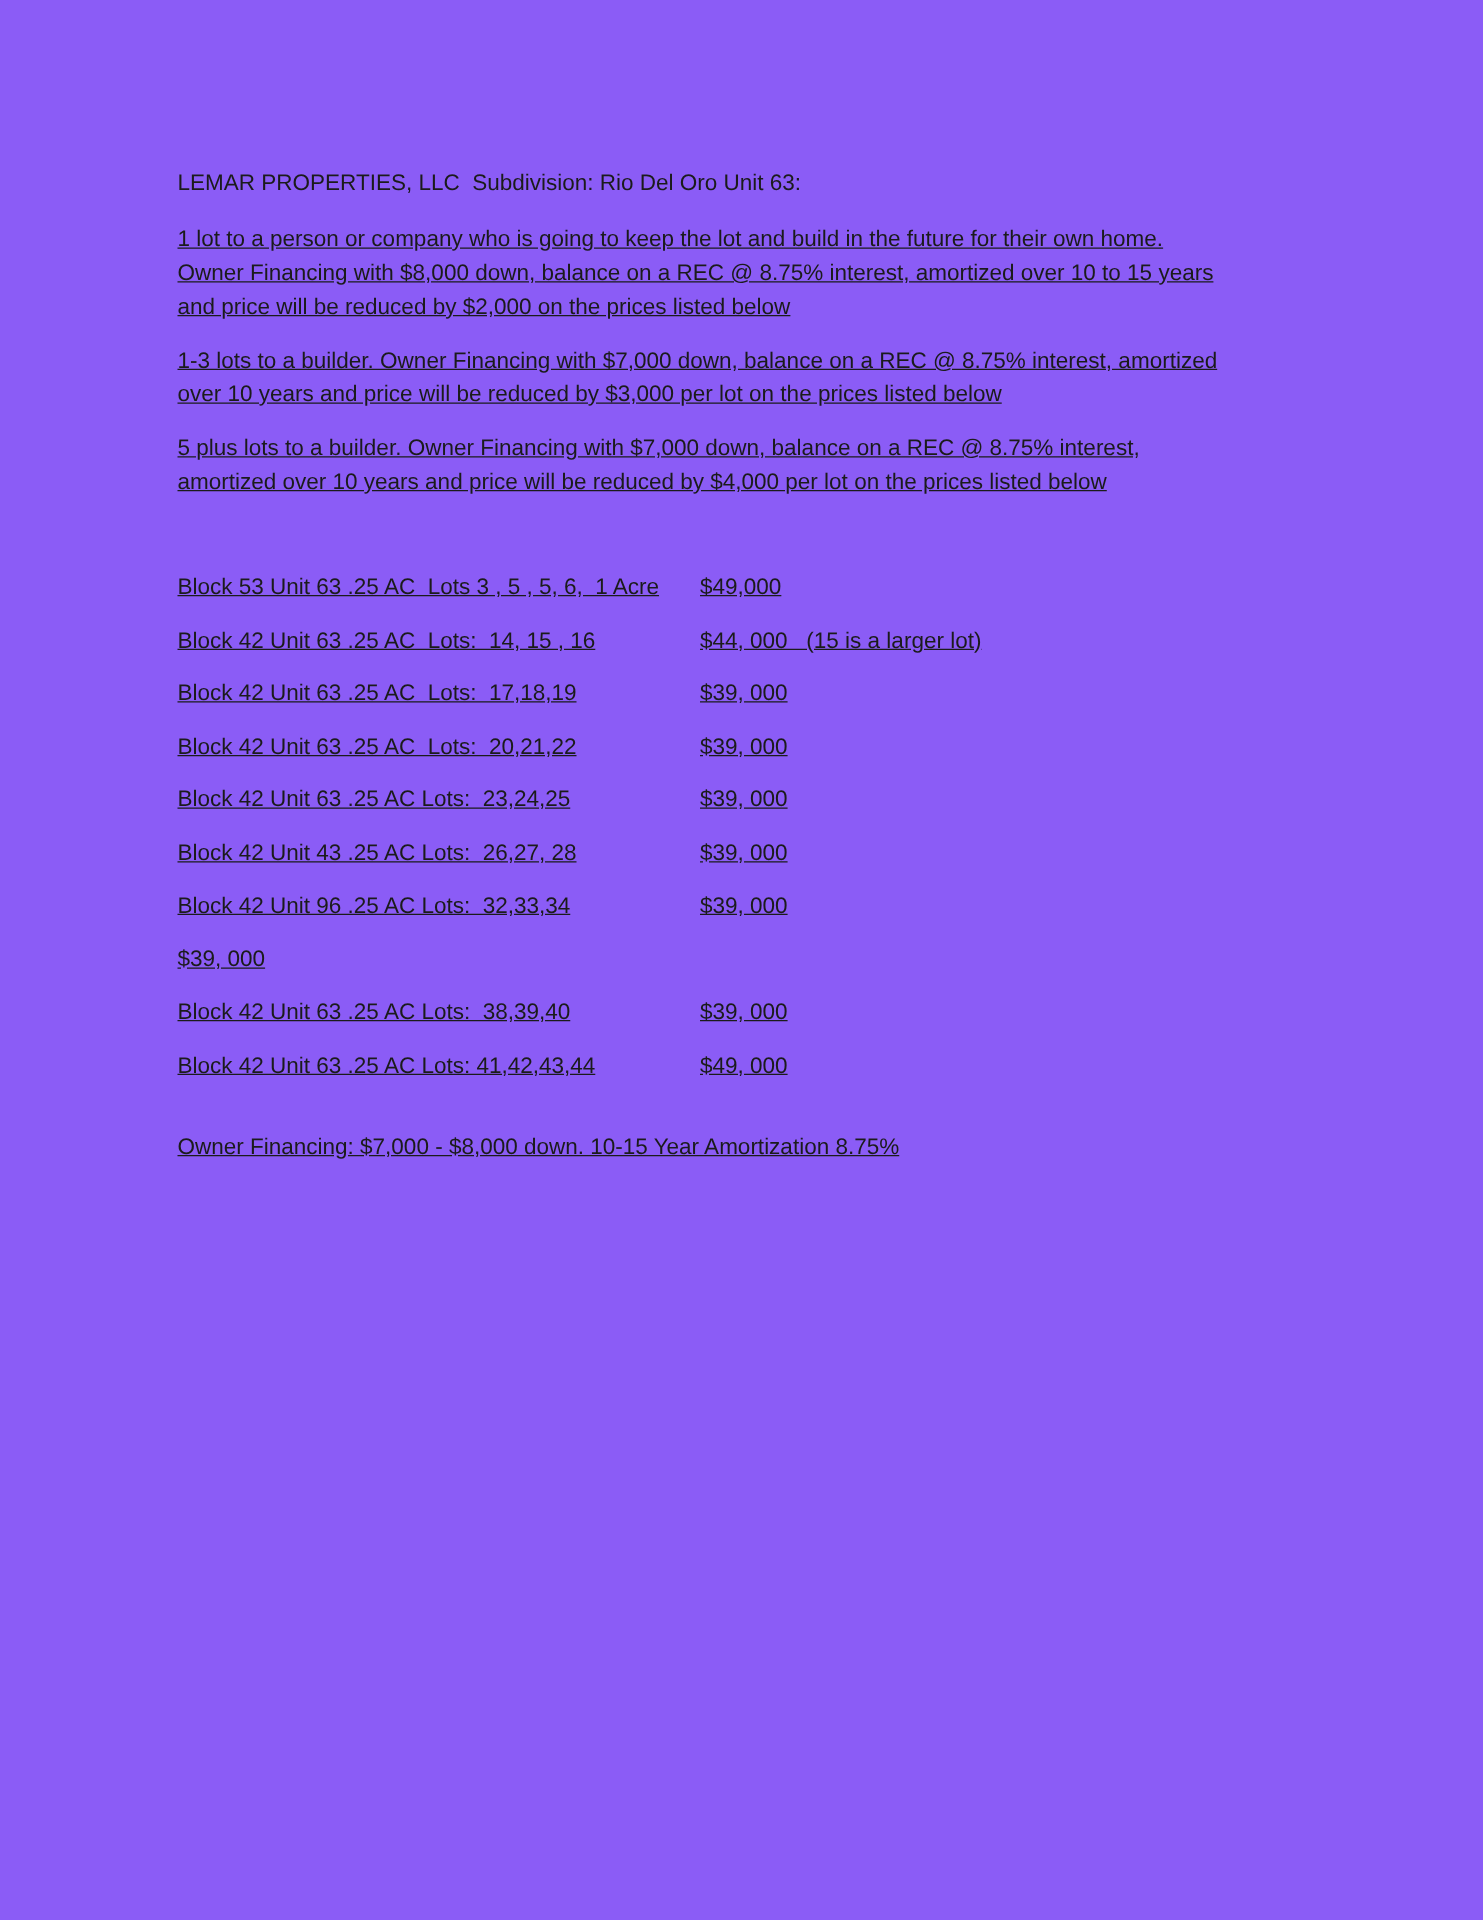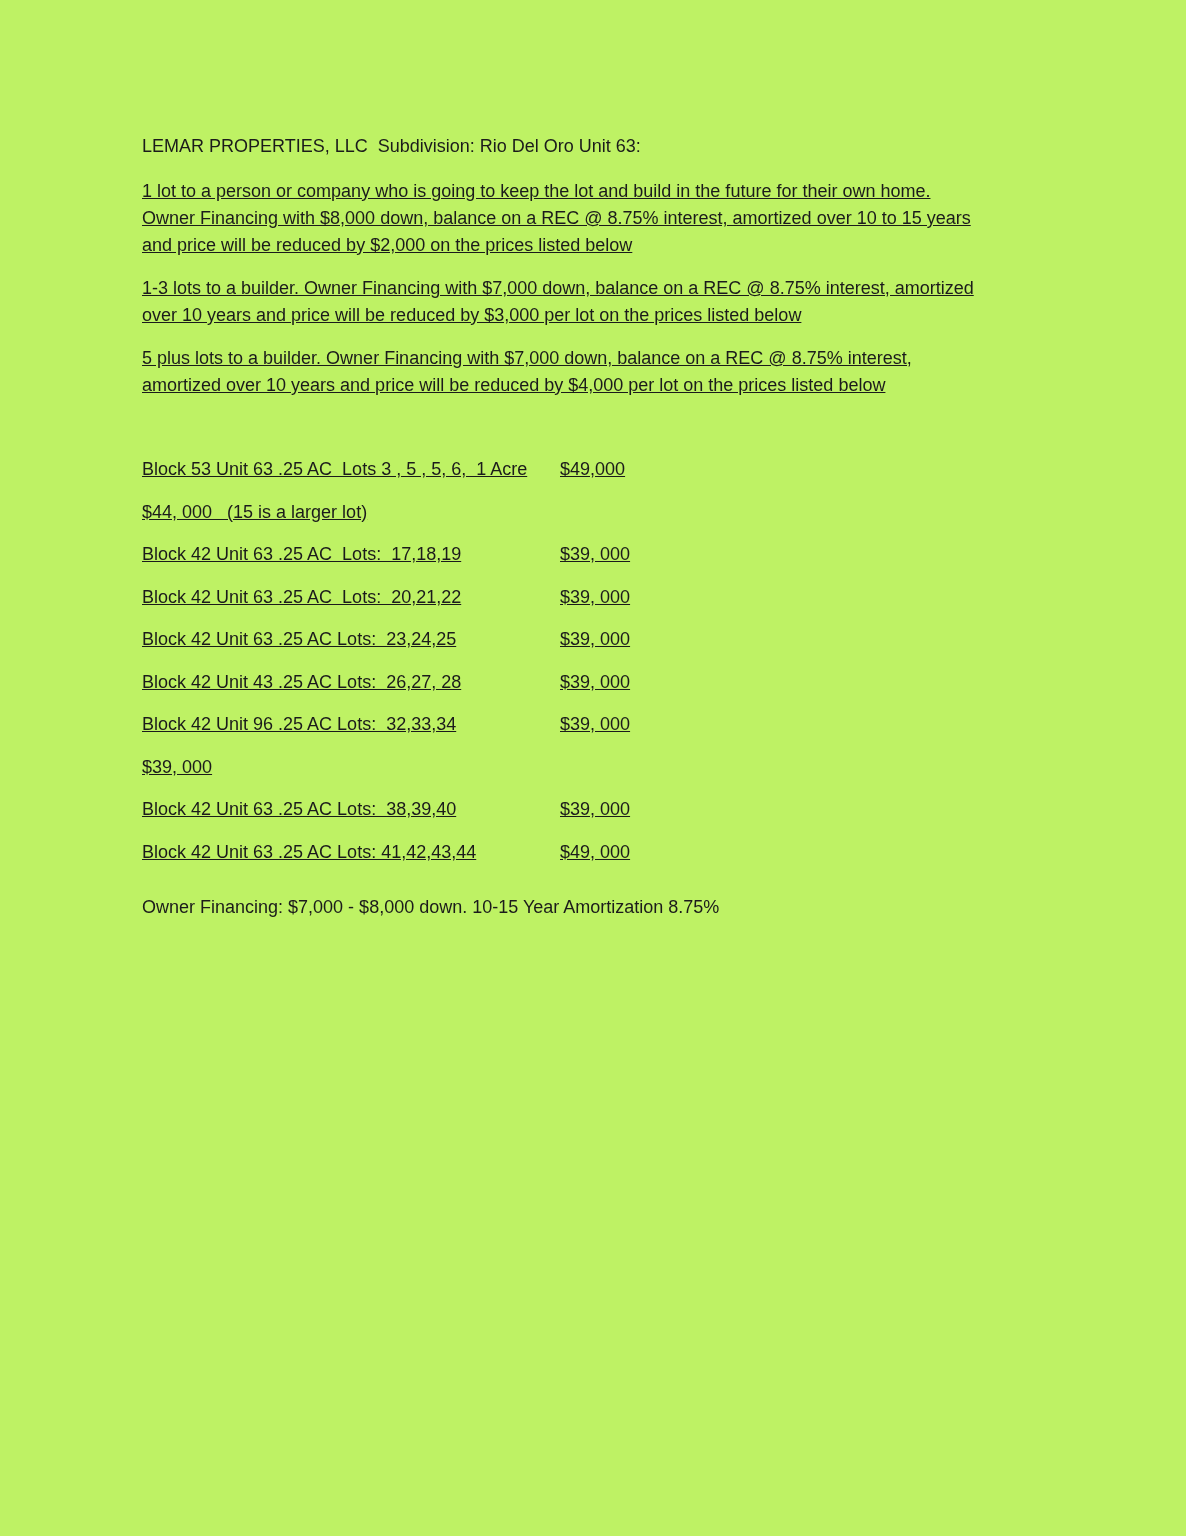--- a/index.html
+++ b/index.html
@@ -5,21 +5,21 @@
   html, body {
     margin: 0;
     padding: 0;
     background: #ffffff;
   }
   .page {
     position: relative;
     width: 1186px;
     height: 1536px;
     box-sizing: border-box;
-    background: #bef264;
+    background: #8b5cf6;
     padding: 133px 60px 0 142px;
     font-family: "Liberation Sans", sans-serif;
     font-size: 18px;
     line-height: 27px;
     color: #1b1b1b;
     overflow: hidden;
   }
   .title {
     margin: 0 0 18px 0;
     font-size: 18px;
@@ -44,22 +44,23 @@
   .listing-desc {
     flex: none;
     min-width: 418px;
     white-space: pre;
   }
   .listing-price {
     flex: none;
     white-space: pre;
   }
   .financing-summary {
-    margin: 28px 0 0 0;
+    margin: 38px 0 0 0;
     white-space: pre-wrap;
+    text-decoration: underline;
   }
 </style>
 </head>
 <body>
 
 <div class="page">
 
   <h1 class="title">LEMAR PROPERTIES, LLC  Subdivision: Rio Del Oro Unit 63:</h1>
 
   <p class="para">1 lot to a person or company who is going to keep the lot and build in the future for their own home.
@@ -69,20 +70,21 @@
 over 10 years and price will be reduced by $3,000 per lot on the prices listed below</p>
   <p class="para">5 plus lots to a builder. Owner Financing with $7,000 down, balance on a REC @ 8.75% interest,
 amortized over 10 years and price will be reduced by $4,000 per lot on the prices listed below</p>
 
   <div class="listings">
     <div class="listing-row">
       <span class="listing-desc">Block 53 Unit 63 .25 AC  Lots 3 , 5 , 5, 6,  1 Acre</span>
       <span class="listing-price">$49,000</span>
     </div>
     <div class="listing-row">
+      <span class="listing-desc">Block 42 Unit 63 .25 AC  Lots:  14, 15 , 16</span>
       <span class="listing-price">$44, 000   (15 is a larger lot)</span>
     </div>
     <div class="listing-row">
       <span class="listing-desc">Block 42 Unit 63 .25 AC  Lots:  17,18,19</span>
       <span class="listing-price">$39, 000</span>
     </div>
     <div class="listing-row">
       <span class="listing-desc">Block 42 Unit 63 .25 AC  Lots:  20,21,22</span>
       <span class="listing-price">$39, 000</span>
     </div>

